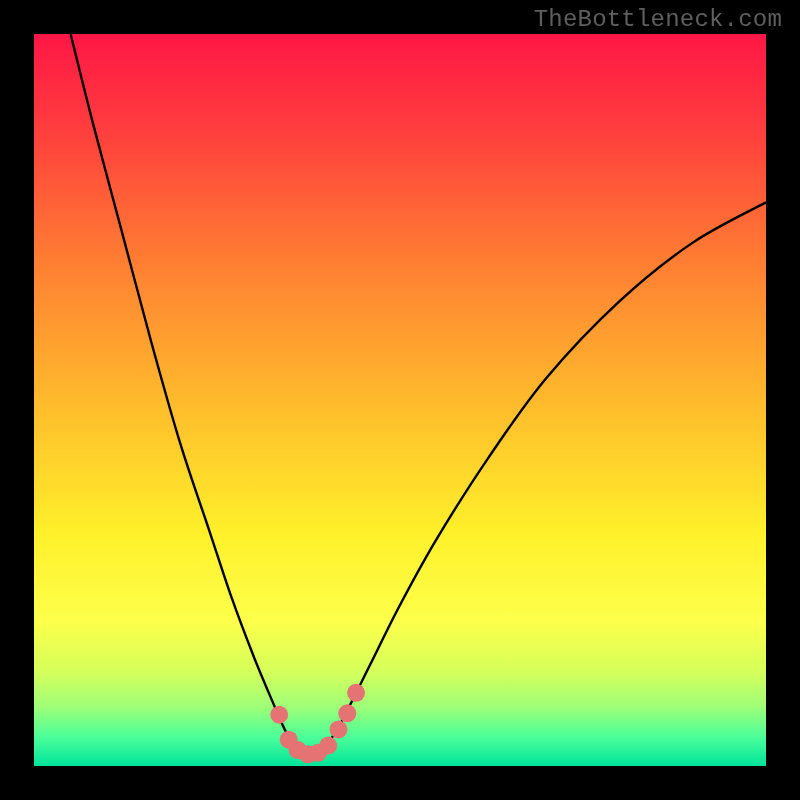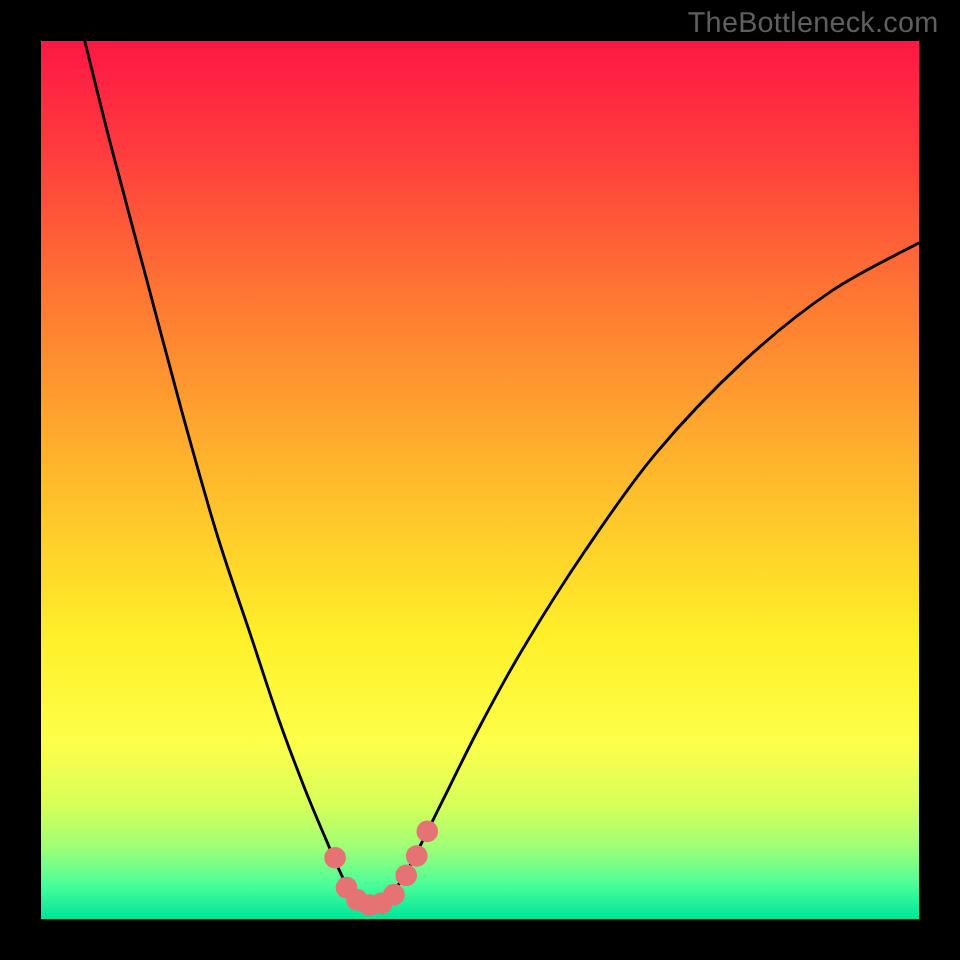--- a/index.html
+++ b/index.html
@@ -34,20 +34,21 @@
     inset: 0;
   }
   .watermark {
     position: absolute;
     top: 6px;
     right: 18px;
     color: #5f5f5f;
     font-size: 24px;
     font-weight: 400;
     letter-spacing: 0.2px;
+    font-family: Liberation Mono, monospace;
   }
 </style>
 </head>
 <body>
 
 <div class="stage">
   <div class="watermark">TheBottleneck.com</div>
 
   <div class="plot-area">
     <svg class="gradient" viewBox="0 0 732 732" preserveAspectRatio="none">

